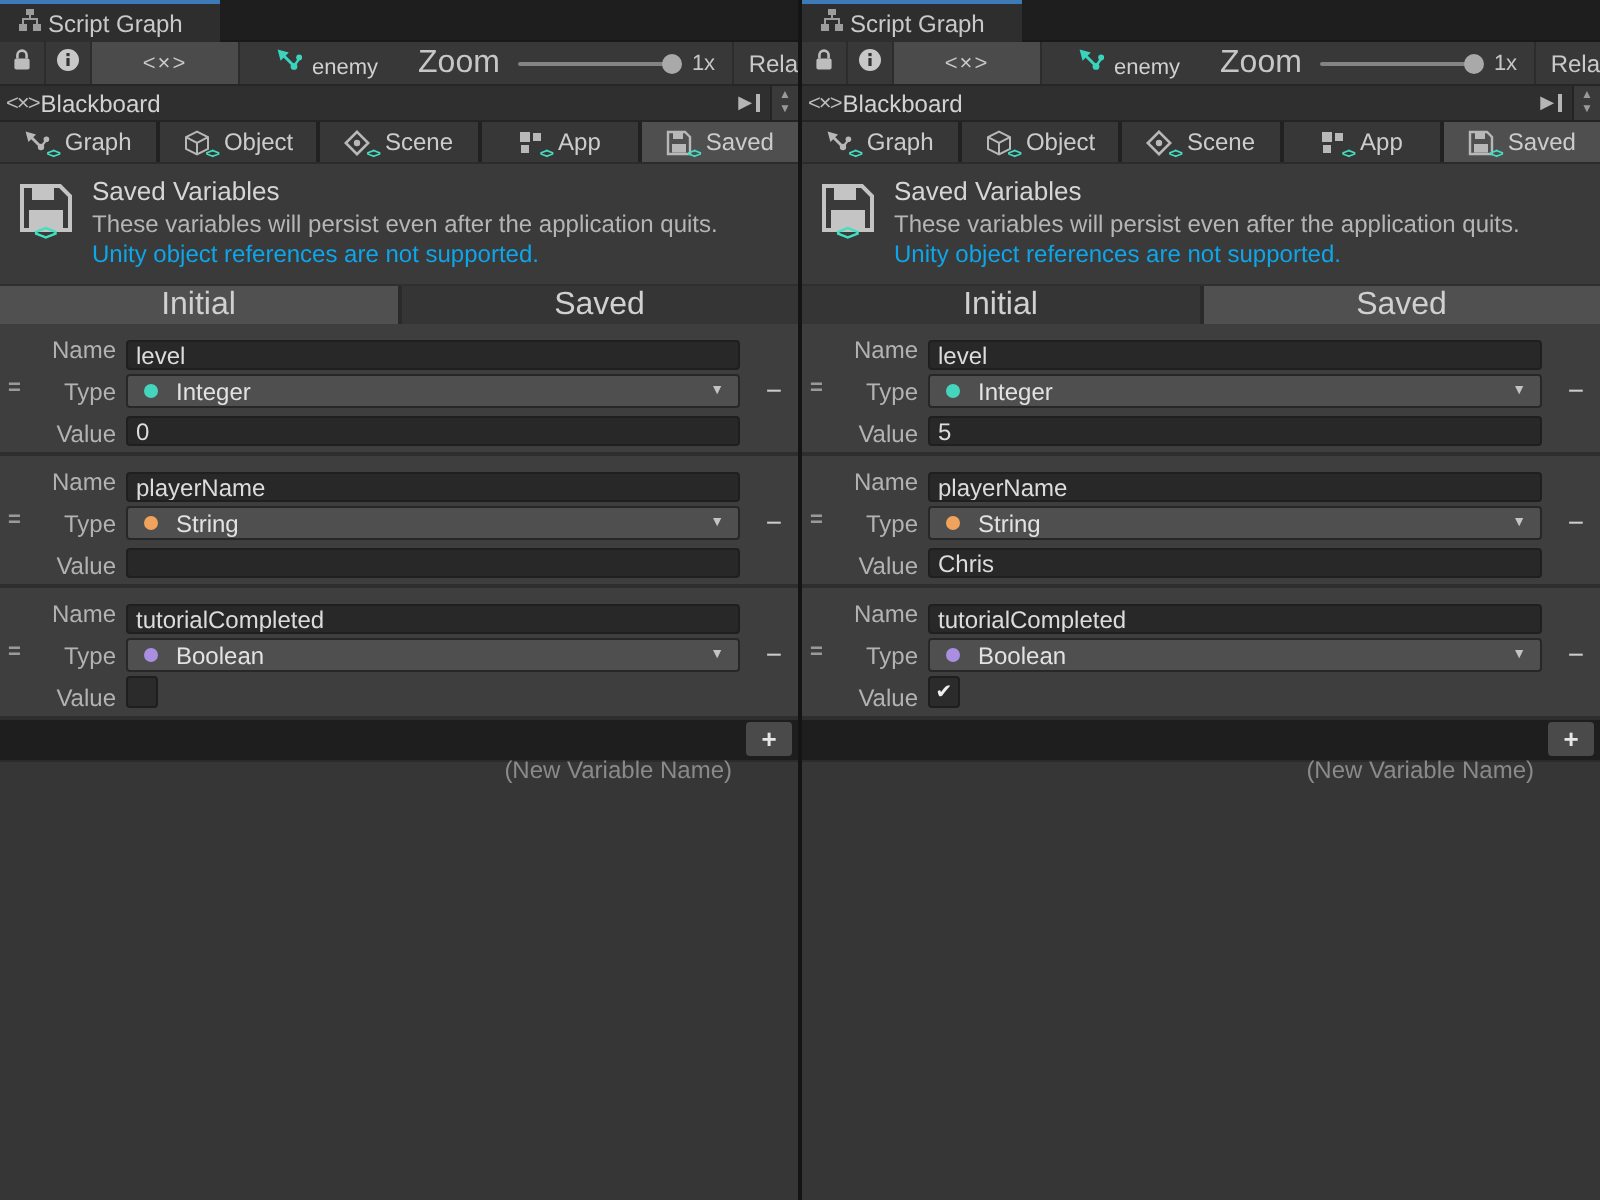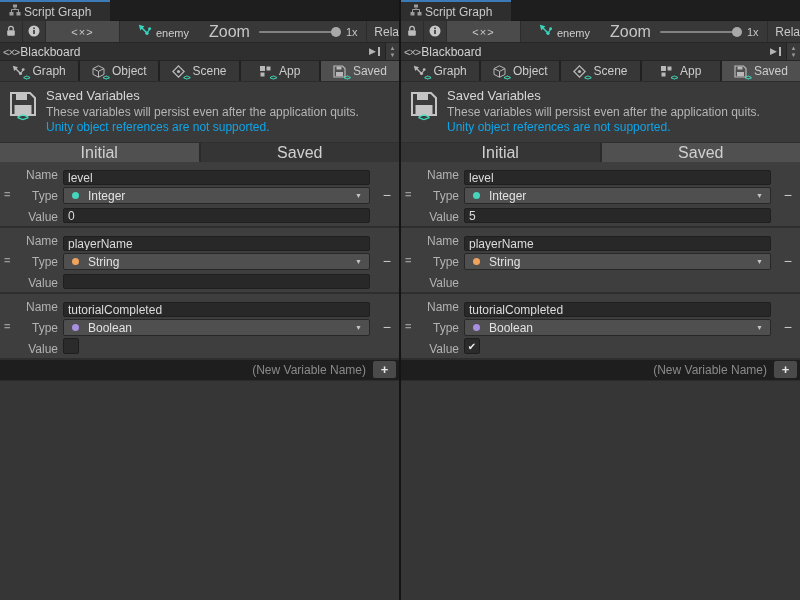--- a/index.html
+++ b/index.html
@@ -70,21 +70,21 @@
   .dropdown{position:absolute;left:63px;top:25px;width:307px;height:17px;background:#4f4f4f;border:1px solid #272727;
             border-radius:2px;box-sizing:border-box;display:flex;align-items:center;color:#e2e2e2;font-size:12px;cursor:default}
   .dot{width:7px;height:7px;border-radius:50%;margin:0 9px 0 8px;flex:0 0 auto}
   .dd-arrow{margin-left:auto;margin-right:7px;color:#c4c4c4;font-size:7px}
   .minus{position:absolute;right:8px;top:26px;color:#cccccc;font-size:14px;line-height:14px}
   .checkbox{position:absolute;left:63px;top:44px;width:14px;height:14px;background:#2b2b2b;border:1px solid #1e1e1e;
             border-radius:2px;color:#efefef;font-size:10px;display:flex;align-items:center;justify-content:center}
 
   
   .newvar{height:20px;background:#1e1e1e;position:relative}
-  .newvar .ph{position:absolute;right:33px;top:3px;color:#8a8a8a;font-size:12px}
+  .newvar .ph{position:absolute;right:33px;top:18px;color:#8a8a8a;font-size:12px}
   .newvar .plus{position:absolute;right:3px;top:1px;width:23px;height:17px;background:#4a4a4a;border-radius:2px;
                 color:#e6e6e6;font-size:13px;font-weight:bold;display:flex;align-items:center;justify-content:center}
   .bodyrest{height:220px;background:#363636;border-top:1px solid #2b2b2b;box-sizing:border-box}
 </style>
 </head>
 <body>
 
 <div class="panel left">
   <div class="tabbar">
     <div class="doctab" style="border-top-color: rgb(60, 123, 184);">
@@ -437,20 +437,21 @@
       <span class="flabel l-name">Name</span>
       <input class="txt t-name" value="playerName" style="">
       <span class="flabel l-type">Type</span>
       <div class="dropdown">
         <span class="dot" style="background-color: rgb(240, 163, 92);"></span>
         <span>String</span>
         <span class="dd-arrow">▼</span>
       </div>
       <span class="minus">−</span>
       <span class="flabel l-value">Value</span>
+      <input class="txt t-value" value="Chris" style="">
     </div>
     <div class="vrow">
       <span class="drag">=</span>
       <span class="flabel l-name">Name</span>
       <input class="txt t-name" value="tutorialCompleted" style="">
       <span class="flabel l-type">Type</span>
       <div class="dropdown">
         <span class="dot" style="background-color: rgb(169, 143, 224);"></span>
         <span>Boolean</span>
         <span class="dd-arrow">▼</span>

